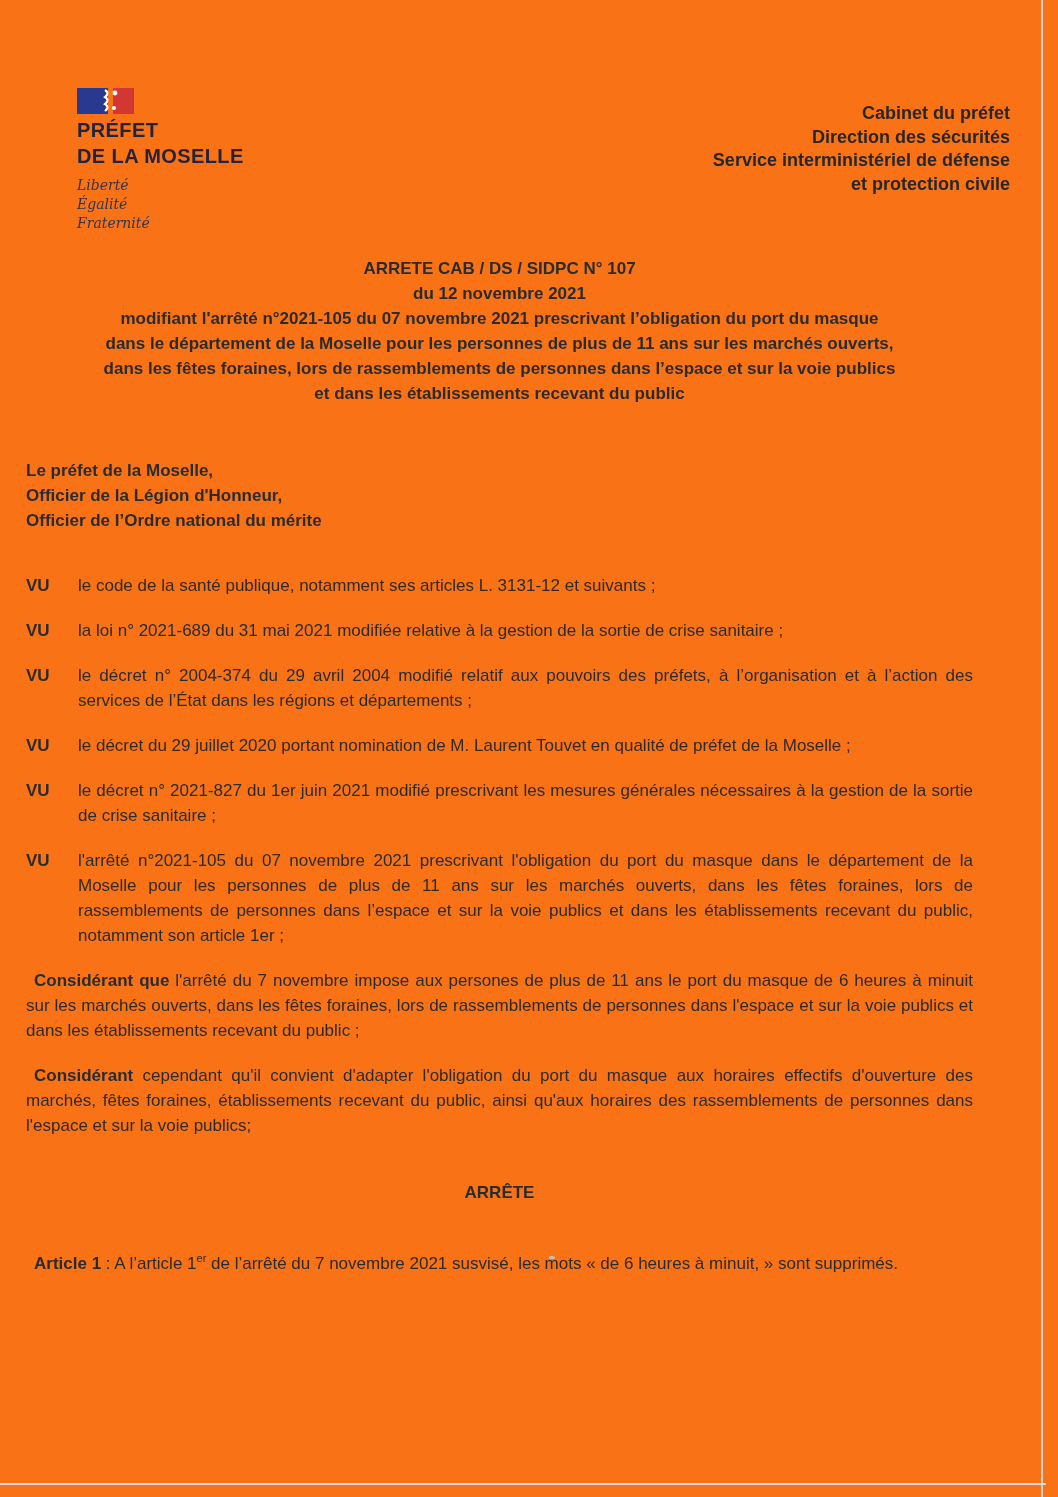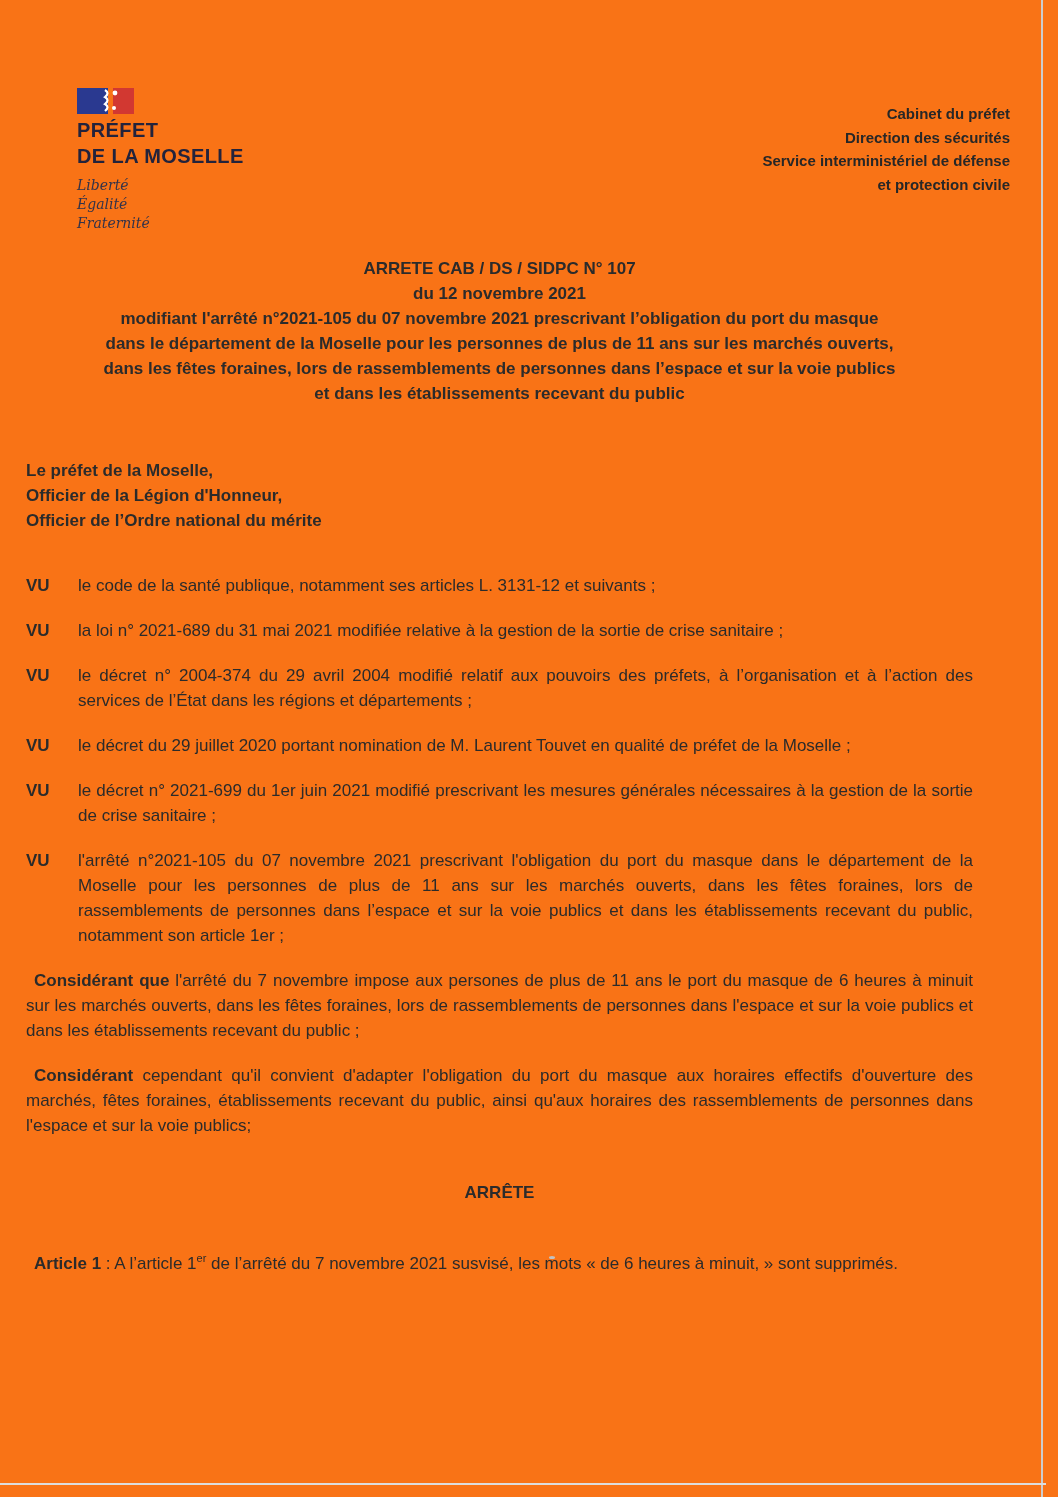--- a/index.html
+++ b/index.html
@@ -18,21 +18,21 @@
   .scan-line-bottom { position:absolute; left:0; top:1483px; width:1046px; height:2px; background:#dddddd; }
   .scan-speck { position:absolute; left:549px; top:1256px; width:6px; height:3px; background:#c2c2c2; border-radius:50%; }
 
   
   .logo-block { position:absolute; left:77px; top:88px; }
   .flag-icon { display:block; margin-bottom:3px; }
   .logo-title { font-weight:bold; font-size:20px; line-height:26px; letter-spacing:0.4px; color:#23233c; }
   .motto { font-family:"DejaVu Serif","Liberation Serif",serif; font-style:italic; font-size:14px; line-height:19px; margin-top:7px; color:#33334a; }
 
   
-  .header-right { position:absolute; right:48px; top:102px; text-align:right; font-weight:bold; font-size:15px; line-height:23.5px; color:#272727; }
+  .header-right { position:absolute; right:48px; top:102px; text-align:right; font-weight:bold; font-size:18px; line-height:23.5px; color:#272727; }
 
   
   .content { position:absolute; left:26px; top:256px; width:947px; font-size:17px; line-height:25px; }
 
   .title-block { text-align:center; font-weight:bold; }
   .title-block > div { white-space:nowrap; }
 
   .salutation { font-weight:bold; margin-top:52px; }
 
   .vu-list { margin-top:40px; }
@@ -110,21 +110,21 @@
       <div class="vu-row">
         <div class="vu-label">VU</div>
         <div class="vu-text">le décret n° 2004-374 du 29 avril 2004 modifié relatif aux pouvoirs des préfets, à l’organisation et à l’action des services de l’État dans les régions et départements ;</div>
       </div>
       <div class="vu-row">
         <div class="vu-label">VU</div>
         <div class="vu-text">le décret du 29 juillet 2020 portant nomination de M. Laurent Touvet en qualité de préfet de la Moselle ;</div>
       </div>
       <div class="vu-row">
         <div class="vu-label">VU</div>
-        <div class="vu-text">le décret n° 2021-699 du 1er juin 2021 modifié prescrivant les mesures générales nécessaires à la gestion de la sortie de crise sanitaire ;</div>
+        <div class="vu-text">le décret n° 2021-827 du 1er juin 2021 modifié prescrivant les mesures générales nécessaires à la gestion de la sortie de crise sanitaire ;</div>
       </div>
       <div class="vu-row">
         <div class="vu-label">VU</div>
         <div class="vu-text">l'arrêté n°2021-105 du 07 novembre 2021 prescrivant l'obligation du port du masque dans le département de la Moselle pour les personnes de plus de 11 ans sur les marchés ouverts, dans les fêtes foraines, lors de rassemblements de personnes dans l’espace et sur la voie publics et dans les établissements recevant du public, notamment son article 1er ;</div>
       </div>
     </div>
 
     <p class="para"><span class="lead-bold">Considérant que</span><span> l'arrêté du 7 novembre impose aux persones de plus de 11 ans le port du masque de 6 heures à minuit sur les marchés ouverts, dans les fêtes foraines, lors de rassemblements de personnes dans l'espace et sur la voie publics et dans les établissements recevant du public ;</span></p>
 
     <p class="para"><span class="lead-bold">Considérant</span><span> cependant qu'il convient d'adapter l'obligation du port du masque aux horaires effectifs d'ouverture des marchés, fêtes foraines, établissements recevant du public, ainsi qu'aux horaires des rassemblements de personnes dans l'espace et sur la voie publics;</span></p>

